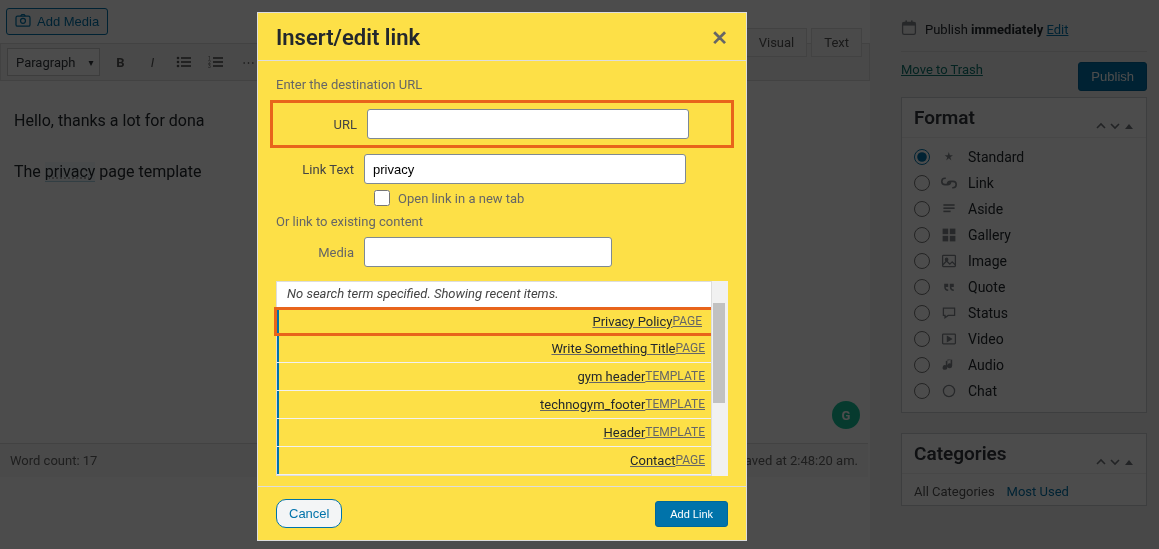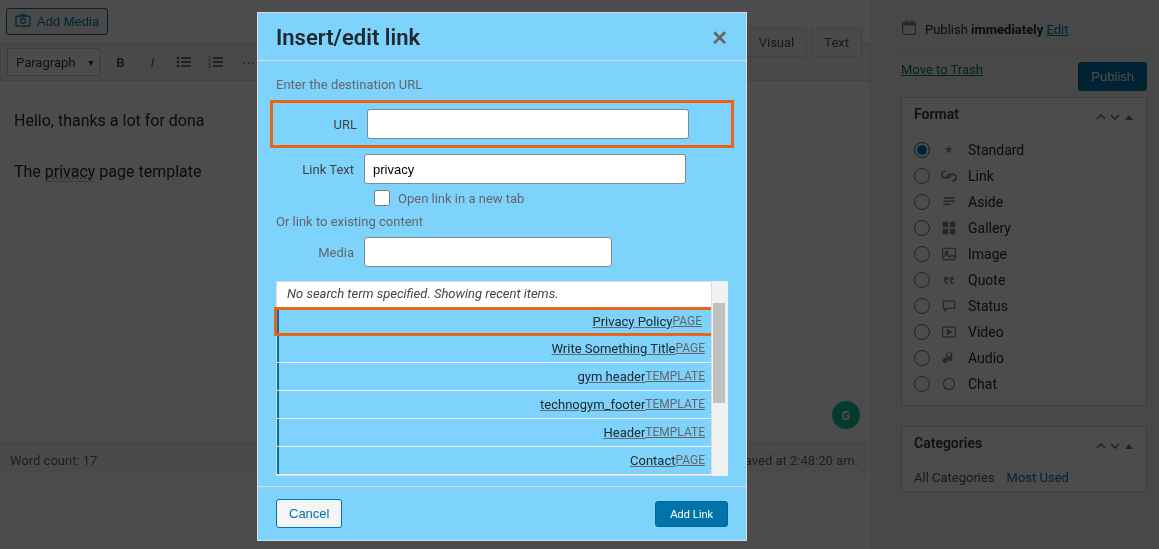--- a/index.html
+++ b/index.html
@@ -66,35 +66,35 @@
     .pub-row .edit-link { color:#0073aa; text-decoration:underline; cursor:pointer; }
     .divider { border-top:1px solid #ddd; margin:12px 0 10px; }
     .trash { color:#0f766e; text-decoration:underline; cursor:pointer; font-size:13px; }
     .publish-btn {
       float:right; background:#0073aa; color:#fff; border:none;
       border-radius:3px; padding:6px 12px; font-size:13px; cursor:pointer; border:1px solid #006799;
     }
     .panel { border:1px solid #ccd0d4; background:#fff; margin-top:20px; clear:both; }
     .panel-head {
       display:flex; align-items:center; justify-content:space-between; padding:8px 12px;
-      border-bottom:1px solid #eee; font-weight:600; font-size:14px;
+      border-bottom:1px solid #eee; font-weight:600; font-size:19px;
     }
     .chev-group { display:flex; gap:4px; color:#72777c; }
     .chev { width:10px; height:10px; display:inline-block; cursor:pointer; }
     .format-list { padding:6px 4px 8px; }
     .fmt-row { display:flex; align-items:center; gap:10px; padding:5px 8px; font-size:14px; color:#23282d; cursor:pointer; }
     .fmt-row input[type=radio]{ width:16px; height:16px; accent-color:#0073aa; }
     .fmt-row .ic { width:18px; display:flex; justify-content:center; color:#82878c; }
     .cat-tabs { display:flex; gap:12px; padding:10px 12px 6px; font-size:13px; }
     .cat-tabs .t1 { color:#555; }
     .cat-tabs .t2 { color:#0073aa; cursor:pointer; }
 
     
     .modal {
-      position:absolute; left:257px; top:12px; width:490px; background:#7dd3fc;
+      position:absolute; left:257px; top:12px; width:490px; background:#fde047;
       z-index:200; border:1px solid #ddd; box-shadow:none;
     }
     .modal-head { display:flex; justify-content:space-between; align-items:center; padding:12px 18px 10px; border-bottom:1px solid #ddd; }
     .modal-head h2 { font-size:22px; font-weight:600; color:#23282d; }
     .close-x { font-size:20px; color:#666; cursor:pointer; font-weight:bold; }
     .modal-body { padding:12px 18px 4px; font-size:13px; color:#666; }
     .lbl { margin:4px 0 8px; display:block; }
     .field-row { display:flex; align-items:center; margin:6px 0; }
     .field-row .flabel { width:88px; text-align:right; padding-right:10px; color:#444; font-size:13px; }
     .field-row input[type=text] {
@@ -113,21 +113,21 @@
     .results-head-box { border:1px solid #ddd; margin-left:-3px; }
     .results-scroll { position:absolute; right:0; top:0; bottom:0; width:17px; background:#f1f1f1; border-left:1px solid #ddd; }
     .thumb { position:absolute; right:3px; top:22px; width:12px; height:100px; background:#c1c1c1; border-radius:0; }
     .res-item { display:flex; justify-content:flex-end; padding:6px 22px 6px 10px; border-bottom:1px solid #f1f1f1; font-size:13px; cursor:pointer;text-decoration:underline; }
     .res-item .t { color:#23282d; }
     .res-item .k { color:#666; font-size:12px; }
     .res-item.first { border:3px solid #e8641b; margin:0 0 -1px -3px; padding:4px 22px 4px 10px; }
     .modal-foot {
       border-top:1px solid #ddd; padding:12px 18px; display:flex; justify-content:space-between; align-items:center; margin-top:6px;
     }
-    .btn-secondary { border:1px solid #0073aa; color:#0073aa; background:#f3f5f6; border-radius:3px; padding:6px 12px; cursor:pointer; font-size:13px; }
+    .btn-secondary { border:1px solid #0073aa; color:#0073aa; background:#f3f5f6; border-radius:10px; padding:6px 12px; cursor:pointer; font-size:13px; }
     .btn-primary { border:1px solid #006799; color:#fff; background:#0073aa; border-radius:3px; padding:6px 14px; cursor:pointer; font-size:11px; }
   </style>
 </head>
 <body>
 
 <div class="editor-wrap">
   <div class="top-toolbar">
     <button class="add-media">
       <span>
         <svg width="16" height="14" viewBox="0 0 20 18" fill="none" stroke="#0073aa" stroke-width="1.6">

